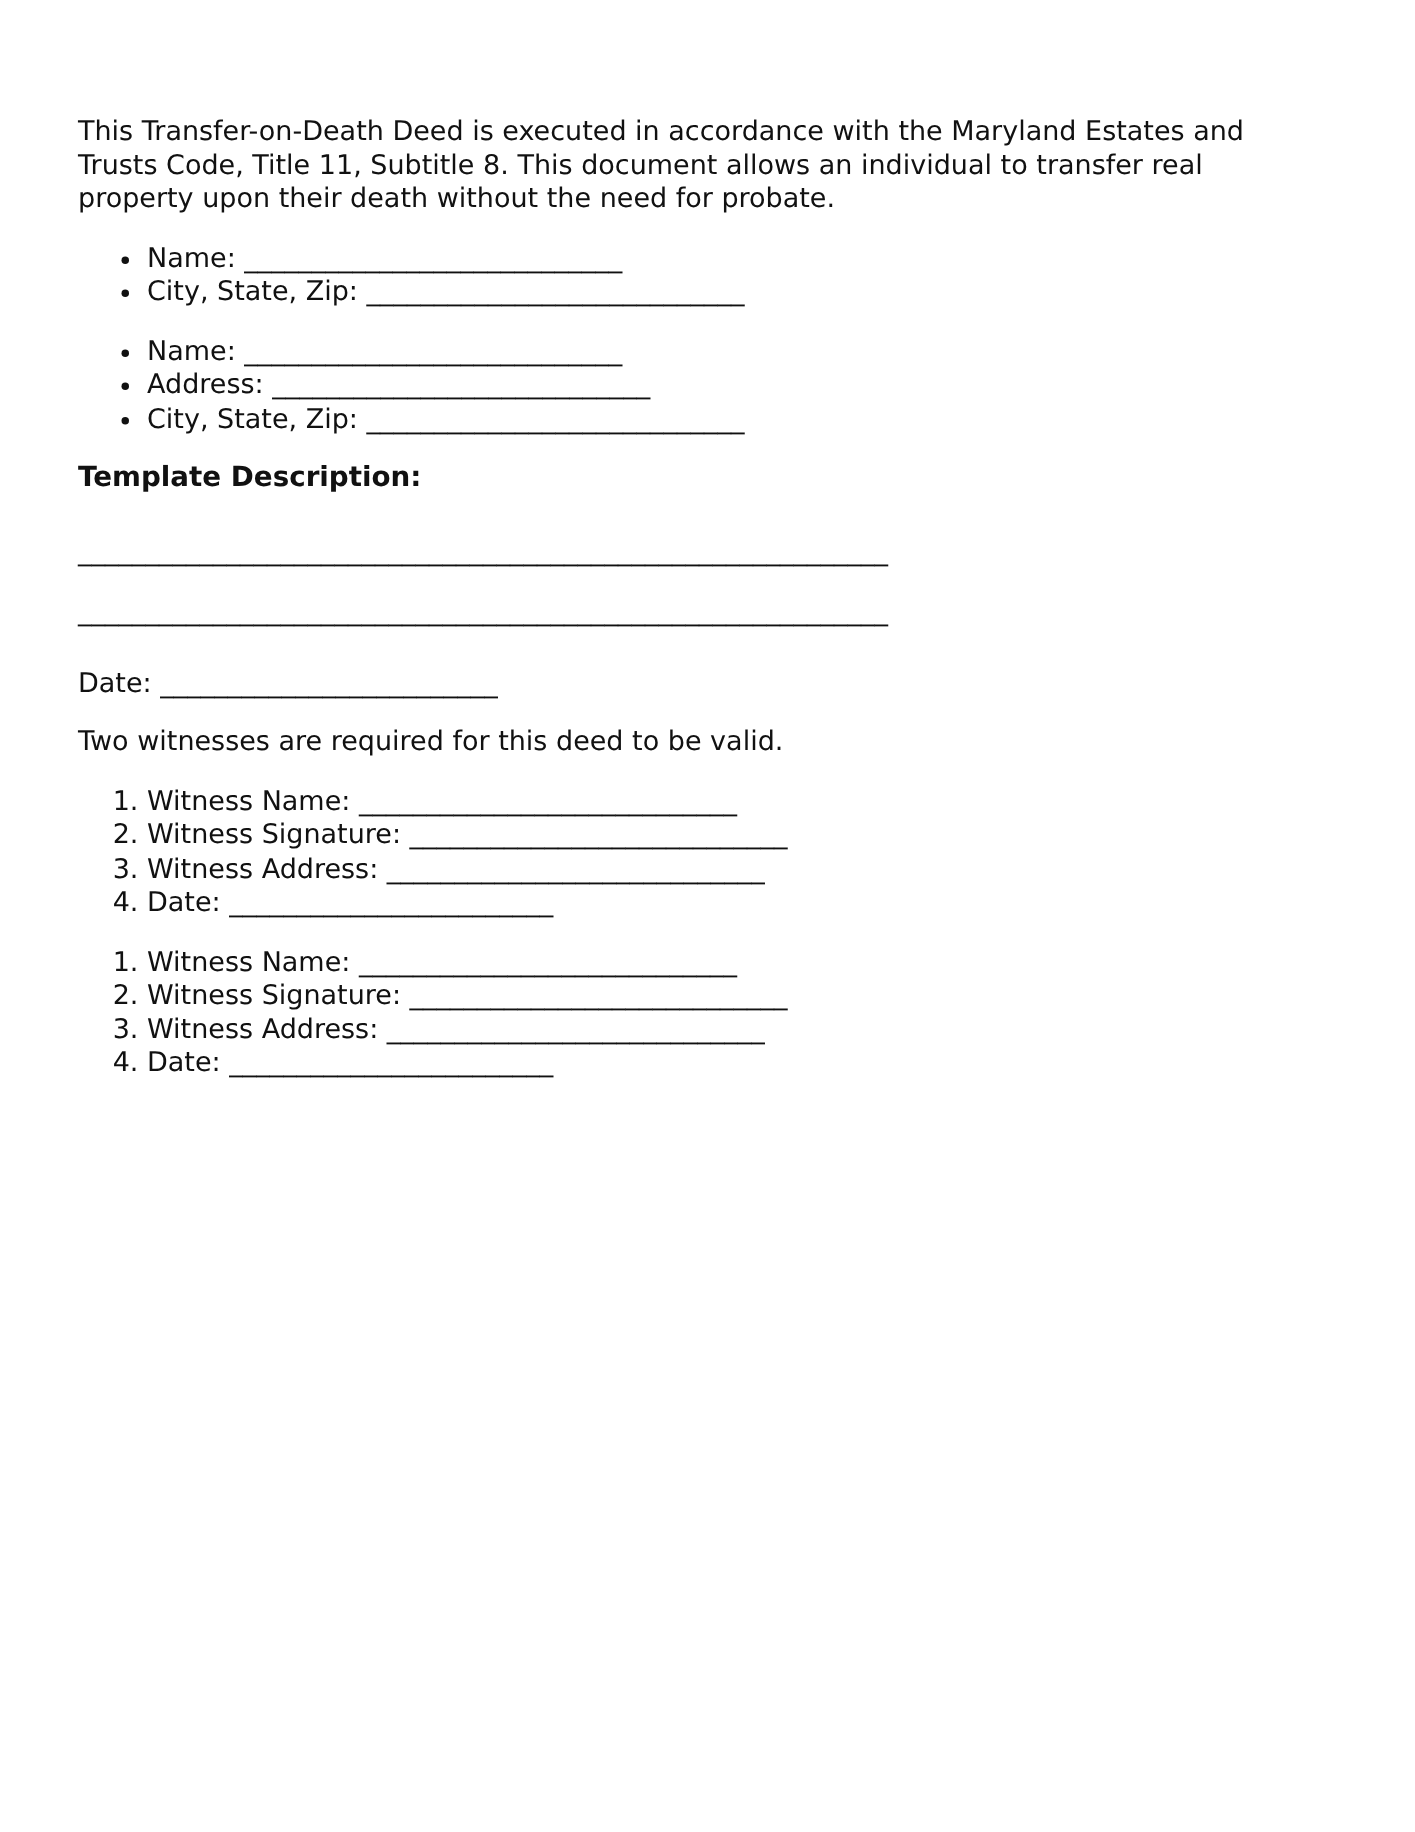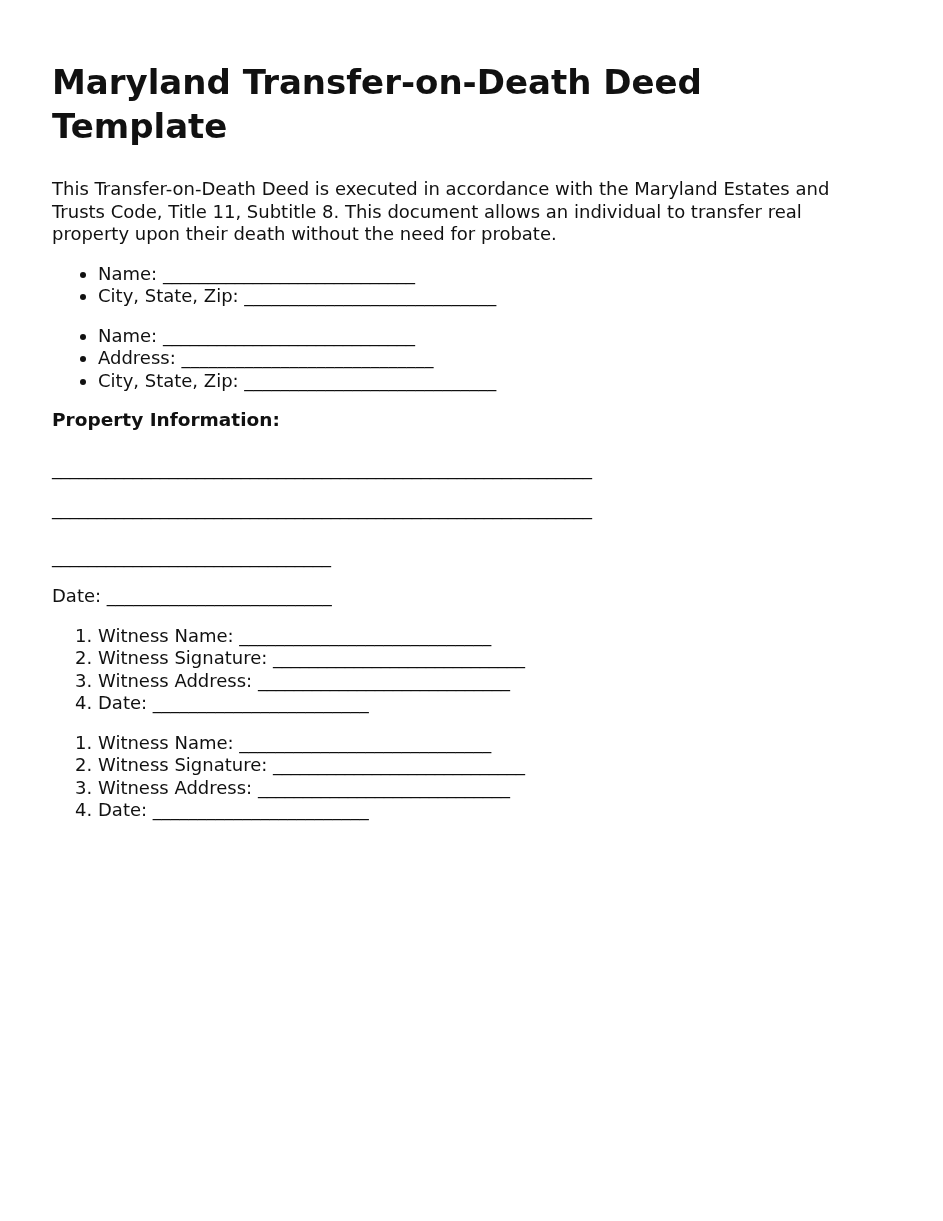--- a/index.html
+++ b/index.html
@@ -64,49 +64,47 @@
   .sig-line, .date-line {
     margin: 17px 0;
     white-space: pre-line;
   }
 </style>
 </head>
 <body>
 
 <div class="page" style="--bg: #ffffff; --text: #111111; --watermark: #2e2e2e;">
 
-  <h1 class="doc-title">Maryland Transfer-on-Death Deed
-Template</h1>
 
   <p class="body-text">This Transfer-on-Death Deed is executed in accordance with the Maryland Estates and
 Trusts Code, Title 11, Subtitle 8. This document allows an individual to transfer real
 property upon their death without the need for probate.</p>
 
   <ul class="fill-list">
     <li>Name: ____________________________</li>
     <li>City, State, Zip: ____________________________</li>
   </ul>
 
   <ul class="fill-list">
     <li>Name: ____________________________</li>
     <li>Address: ____________________________</li>
     <li>City, State, Zip: ____________________________</li>
   </ul>
 
-  <h2 class="section-heading">Property Information:</h2>
+  <h2 class="section-heading">Template Description:</h2>
 
   <div class="fill-area">
     <div class="fill-lines">____________________________________________________________
 ____________________________________________________________</div>
   </div>
 
 
-  <p class="sig-line">_______________________________</p>
   <p class="date-line">Date: _________________________</p>
 
+  <p class="body-text">Two witnesses are required for this deed to be valid.</p>
 
   <ol class="fill-list">
     <li>Witness Name: ____________________________</li>
     <li>Witness Signature: ____________________________</li>
     <li>Witness Address: ____________________________</li>
     <li>Date: ________________________</li>
   </ol>
 
   <ol class="fill-list">
     <li>Witness Name: ____________________________</li>

